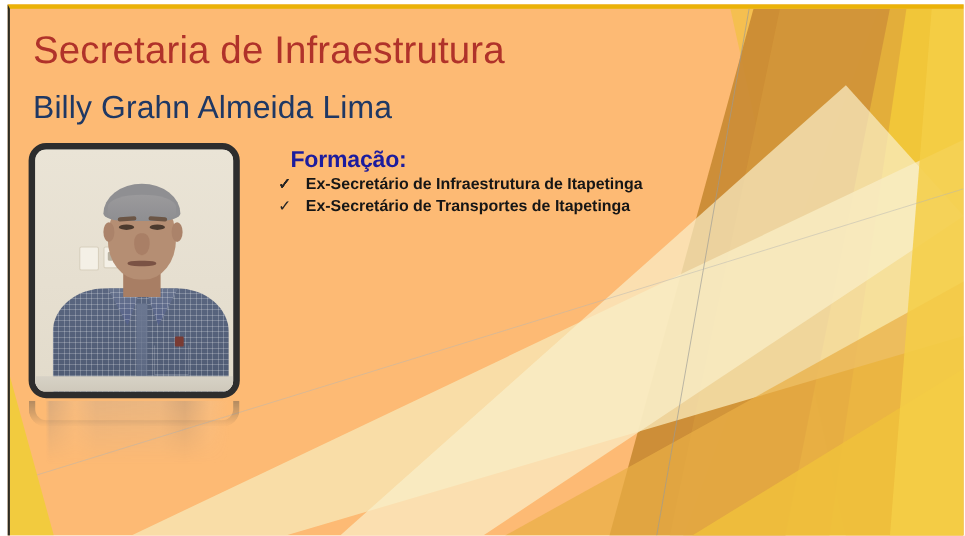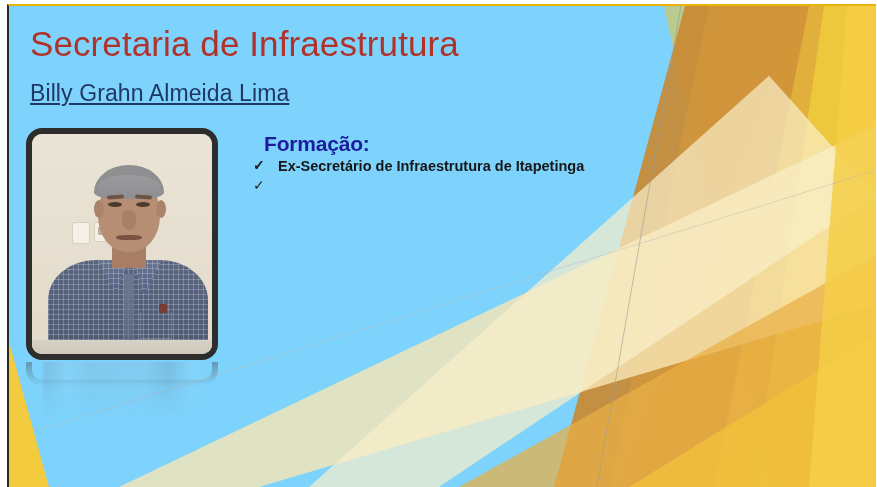--- a/index.html
+++ b/index.html
@@ -16,23 +16,23 @@
     font-family: "Liberation Sans", sans-serif;
   }
 
   
   .slide-canvas {
     position: absolute;
     left: 7px;
     top: 4px;
     width: 869px;
     height: 483px;
-    background: #7dd3fc;
+    background: #fdba74;
     border-left: 2px solid #2b2b22;
-    border-top: 2px solid #eab308;
+    border-top: 4px solid #eab308;
     box-sizing: border-box;
     overflow: hidden;
   }
 
   
   .deco-layer {
     position: absolute;
     inset: 0;
     pointer-events: none;
   }
@@ -68,26 +68,25 @@
     font-size: 35px;
     font-weight: 400;
     color: #B0322A;
     letter-spacing: 0.1px;
     white-space: nowrap;
   }
   .slide-subtitle {
     position: absolute;
     left: 21px;
     top: 74px;
-    font-size: 23px;
+    font-size: 29px;
     font-weight: 400;
     color: #1F3864;
     letter-spacing: 0.1px;
     white-space: nowrap;
-    text-decoration: underline;
   }
 
   
   .photo-frame {
     position: absolute;
     left: 17px;
     top: 122px;
     width: 192px;
     height: 232px;
     border: 6px solid #2d2d2d;
@@ -423,19 +422,20 @@
         </li>
         <li>
           <span class="tick">✓</span>
         </li>
         <li>
           <span class="tick">✓</span>
           <span>Ex-Secretário de Infraestrutura de Itapetinga</span>
         </li>
         <li>
           <span class="tick">✓</span>
+          <span>Ex-Secretário de Transportes de Itapetinga</span>
         </li>
       </ul>
 
     </div>
 
   </div>
 </div>
 
 </body></html>

